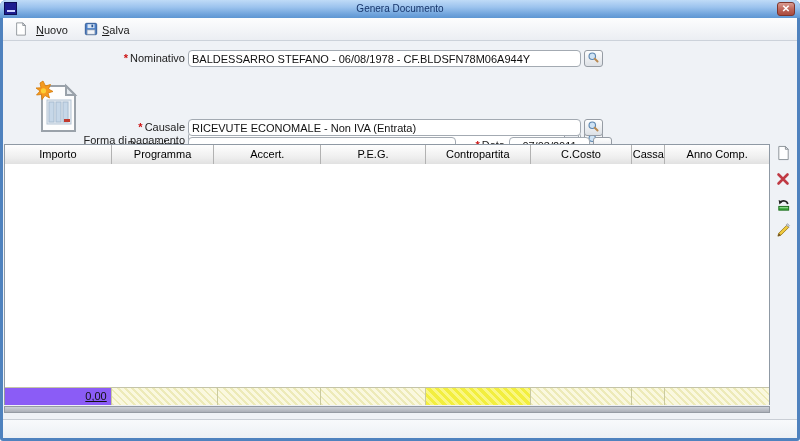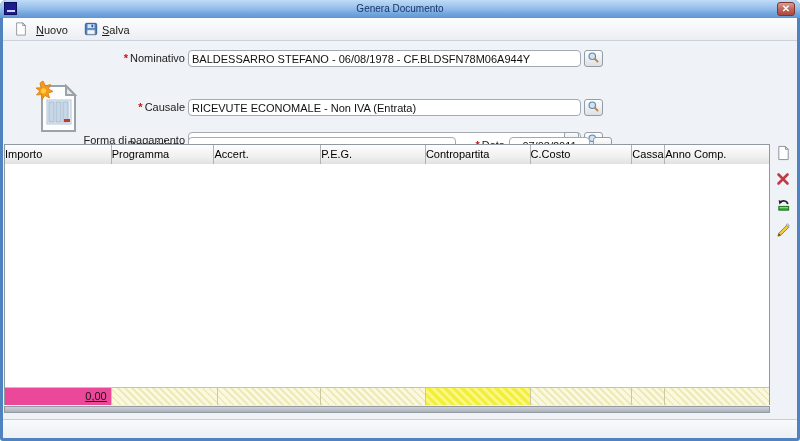--- a/index.html
+++ b/index.html
@@ -40,40 +40,40 @@
   .req { color:#CC1111; font-weight:bold; margin-right:2px; }
   .field { position:absolute; left:185px; width:393px; height:17px; border:1px solid #A3AAB2;
     border-radius:4px; background:#fff; font-family:"Liberation Sans",sans-serif;
     font-size:11px; padding:0 3px; color:#111; }
   .mag-btn { position:absolute; left:581px; width:19px; height:17px;
     background:linear-gradient(#FEFEFE, #DDE1E6); border:1px solid #969CA4; border-radius:3px;
     display:flex; align-items:center; justify-content:center; cursor:pointer; }
   .combo-arrow { position:absolute; left:561px; width:15px; height:13px; margin-top:2px;
     background:linear-gradient(#FBFBFC,#D9DEE4); border:1px solid #9AA0A8; border-radius:2px;
     display:flex; align-items:center; justify-content:center; font-size:7px; color:#333; cursor:pointer; }
-  .r1 { top:8px; } .r2 { top:54px;margin-top:36px; } .r3 { top:57px; } .r4 { top:95px; }
+  .r1 { top:8px; } .r2 { top:54px;margin-top:36px; } .r3 { top:77px; } .r4 { top:95px; }
   .descr-field { width:268px; }
   .data-label { position:absolute; left:458px; width:44px; height:17px; line-height:17px; text-align:right; }
   .date-field { left:506px; width:81px; text-align:center; }
   .date-btn { position:absolute; left:590px; width:19px; height:17px;
     background:linear-gradient(#FEFEFE,#D8DCE2); border:1px solid #969CA4; border-radius:3px;
     font-size:7px; color:#222; display:flex; align-items:center; justify-content:center; cursor:pointer; }
 
   
   .grid { position:absolute; left:1px; top:126px; width:766px; height:261px;
     border:1px solid #8F99A4; background:#fff; display:flex; flex-direction:column; }
   .ghead { display:flex; height:19px; flex:0 0 19px; }
-  .gh-cell { height:23px; line-height:18px; 
+  .gh-cell { height:23px; line-height:18px; text-align:center;
     background:linear-gradient(#FEFEFE 0%, #EFEFEF 55%, #DBDBDB 100%);
     border-right:1px solid #B2B2B2; border-bottom:1px solid #9DA3AA; color:#000;
     overflow:hidden; white-space:nowrap; }
   .gbody { flex:1 1 auto; background:#fff; }
   .gtotal { display:flex; height:17px; flex:0 0 17px; border-top:1px solid #C4C4A8; }
   .gt-cell { height:17px; border-right:1px solid #CACA9E; }
-  .gt-importo { background:#ec4899; text-align:right; padding-right:4px; line-height:16px; color:#111;text-decoration:underline; }
+  .gt-importo { background:#8b5cf6; text-align:right; padding-right:4px; line-height:16px; color:#111;text-decoration:underline; }
   .hatch { background:repeating-linear-gradient(45deg, #EDEAB8 0 2px, #FAF8DF 2px 5px); }
   .hatch-bright { background:repeating-linear-gradient(45deg, #F2EE3E 0 3px, #FAF782 3px 6px); }
   .c0{width:107px;} .c1{width:107px;} .c2{width:103px;} .c3{width:105px;}
   .c4{width:105px;} .c5{width:102px;} .c6{width:33px;} .c7{width:104px; border-right:none;}
 
   
   .hscroll { position:absolute; left:1px; top:388px; width:766px; height:7px;
     background:linear-gradient(#CDD1D8,#ABAFB7); border:1px solid #959BA3; }
 
   

